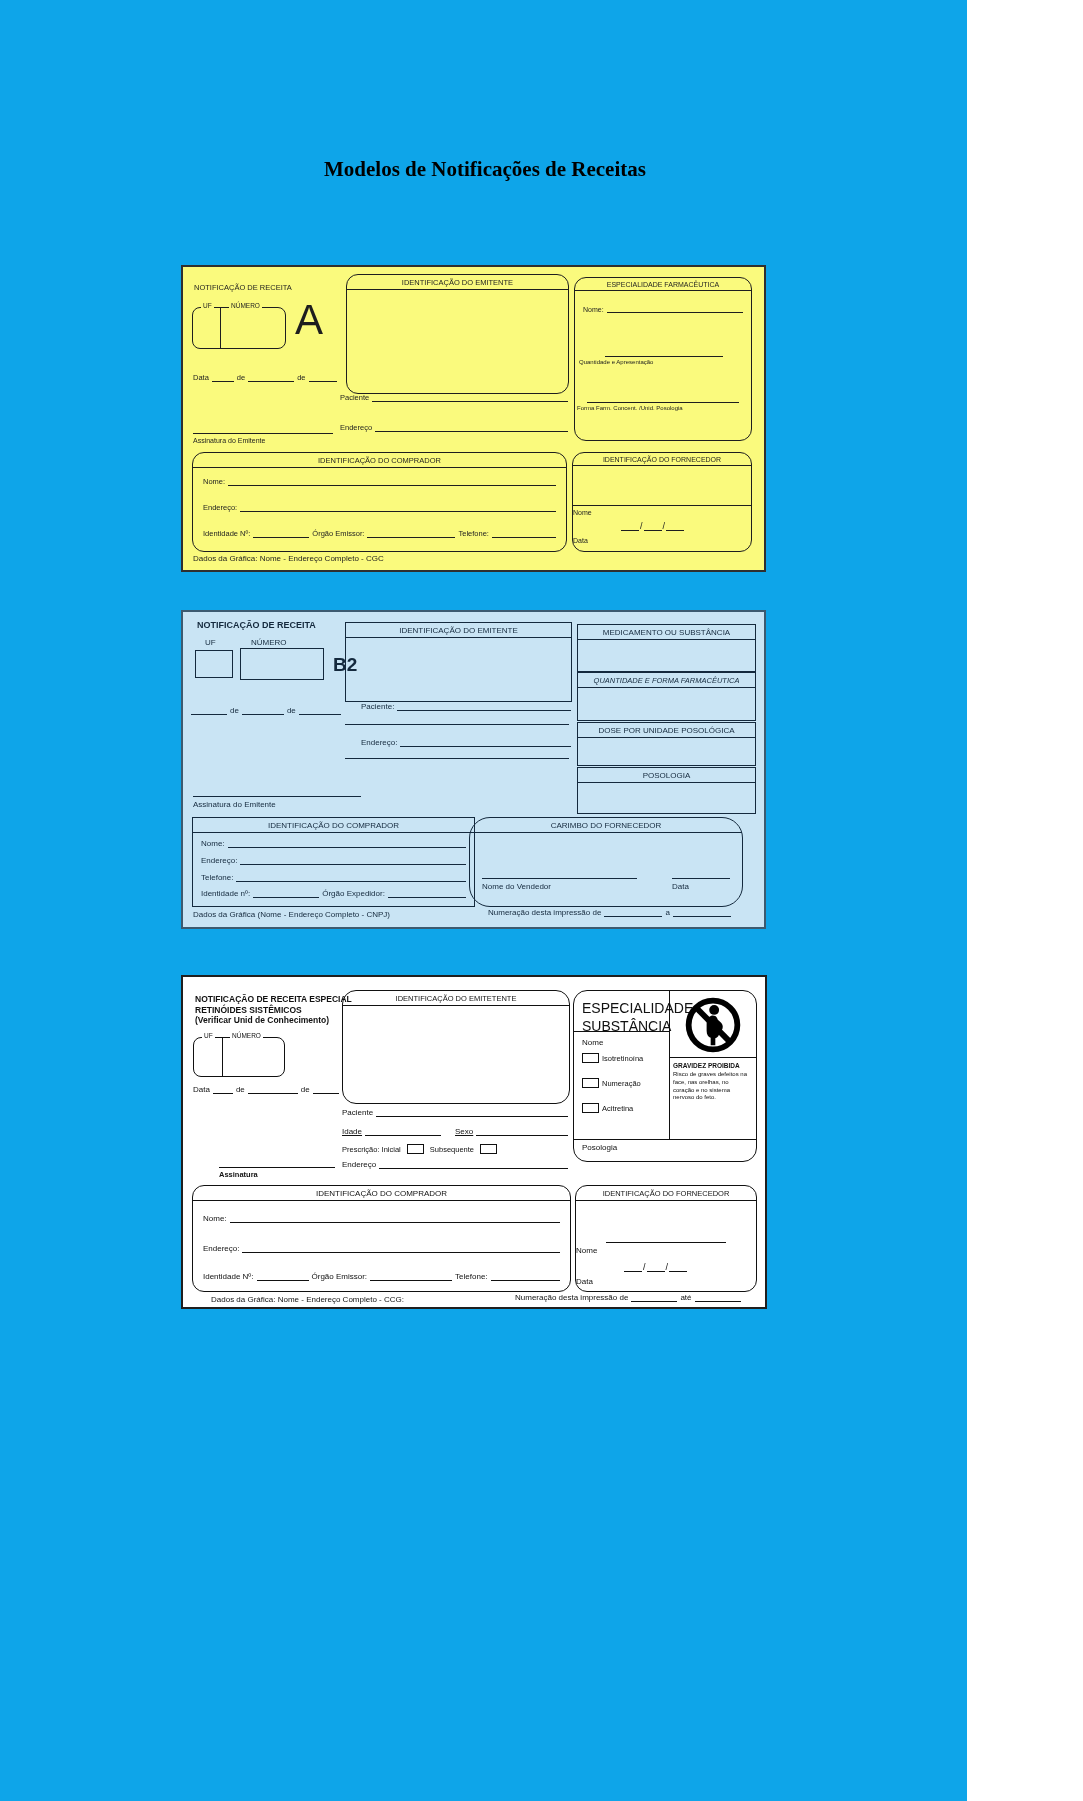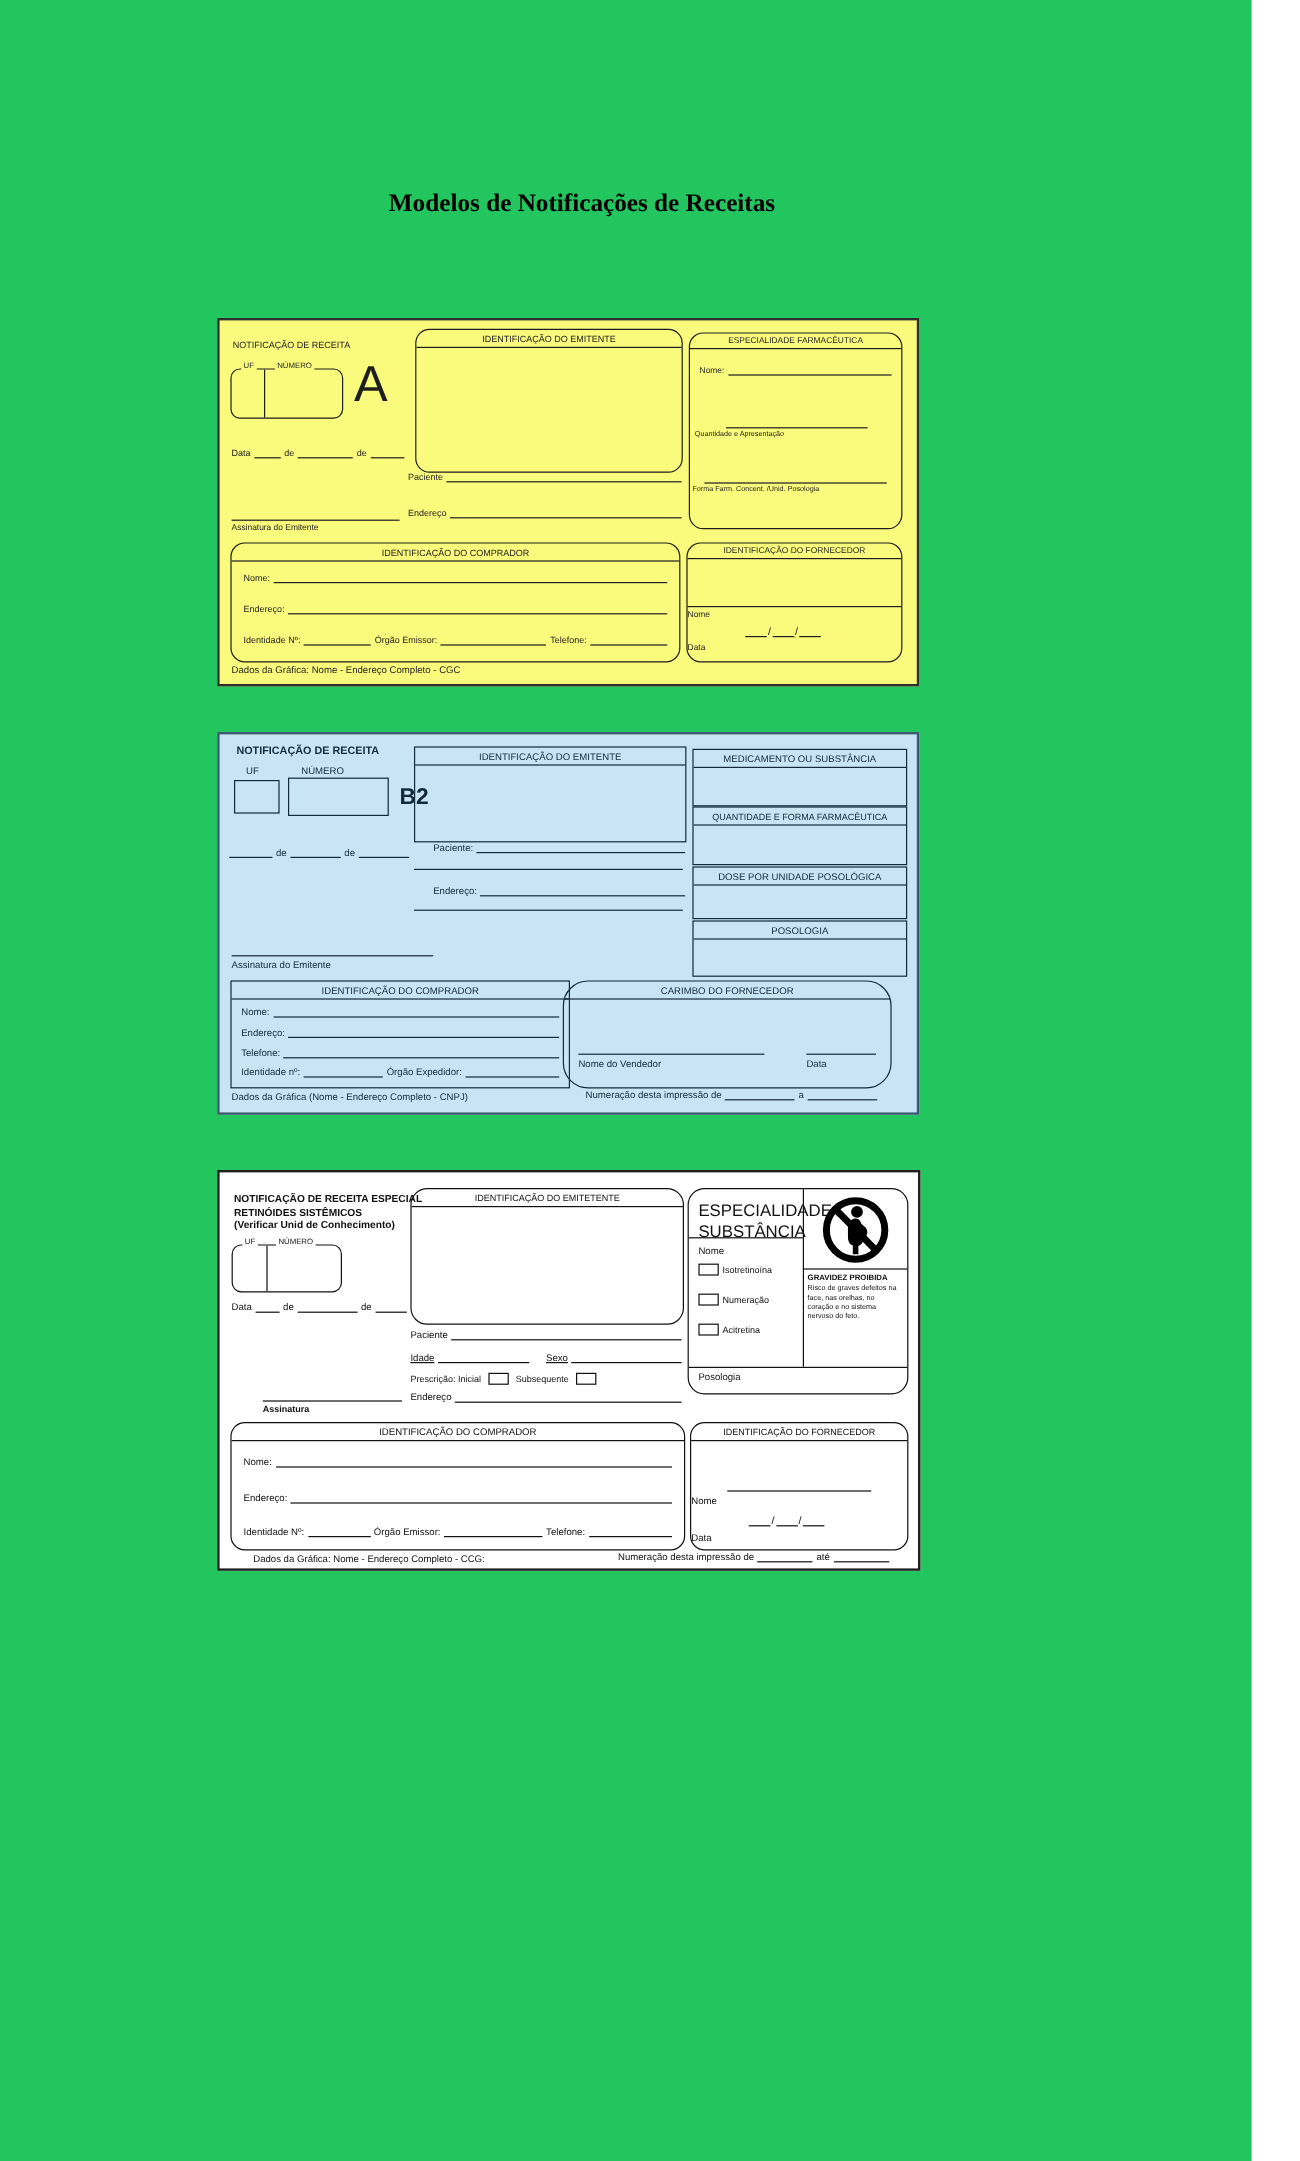--- a/index.html
+++ b/index.html
@@ -1,17 +1,17 @@
 <!DOCTYPE html>
 <html><head>
 <meta charset="utf-8">
 <style>
   html,body{margin:0;padding:0;background:#fff;}
   body{font-family:"Liberation Sans", sans-serif; -webkit-text-size-adjust:none;}
-  .canvas{position:relative;width:1043px;height:1801px;background:#22c55e;overflow:hidden;}
+  .canvas{position:relative;width:967px;height:1801px;background:#0ea5e9;overflow:hidden;}
   .title{position:absolute;top:157px;left:300px;width:370px;text-align:center;
          font-family:"Liberation Serif", serif;font-weight:bold;font-size:21px;color:#000;}
   .form{position:absolute;font-size:8px;}
   .form-a{left:181px;top:265px;width:581px;height:303px;background:#fafa7d;border:2px solid #2f2f2f;color:#1e1e1e;}
   .form-b2{left:181px;top:610px;width:581px;height:315px;background:#c9e4f4;border:2px solid #3c5a70;color:#14293d;}
   .form-r{left:181px;top:975px;width:582px;height:330px;background:#ffffff;border:2px solid #1f1f1f;color:#111;}
   .abs{position:absolute;}
   .fl{position:absolute;display:flex;align-items:flex-end;white-space:nowrap;gap:3px;}
   .seg{border-bottom:1px solid currentColor;height:8px;display:inline-block;flex:0 0 auto;}
   .grow{flex:1 1 auto;}
@@ -151,21 +151,21 @@
     </div>
     <div class="hline" style="left:162px;top:146px;width:224px;"></div>
 
     <div class="hline" style="left:10px;top:184px;width:168px;"></div>
     <div class="abs ctr" style="left:10px;top:188px;width:168px;font-size:8px;">Assinatura do Emitente</div>
 
     <div class="sb" style="left:394px;top:12px;width:177px;height:46px;">
       <div class="hd">MEDICAMENTO OU SUBSTÂNCIA</div>
     </div>
     <div class="sb" style="left:394px;top:60px;width:177px;height:47px;">
-      <div class="hd" style="font-size:7.5px;">QUANTIDADE E FORMA FARMACÊUTICA</div>
+      <div class="hd" style="font-size:7.5px;font-style:italic;">QUANTIDADE E FORMA FARMACÊUTICA</div>
     </div>
     <div class="sb" style="left:394px;top:110px;width:177px;height:42px;">
       <div class="hd">DOSE POR UNIDADE POSOLÓGICA</div>
     </div>
     <div class="sb" style="left:394px;top:155px;width:177px;height:45px;">
       <div class="hd">POSOLOGIA</div>
     </div>
 
     <div class="sb" style="left:9px;top:205px;width:281px;height:88px;">
       <div class="hd">IDENTIFICAÇÃO DO COMPRADOR</div>

